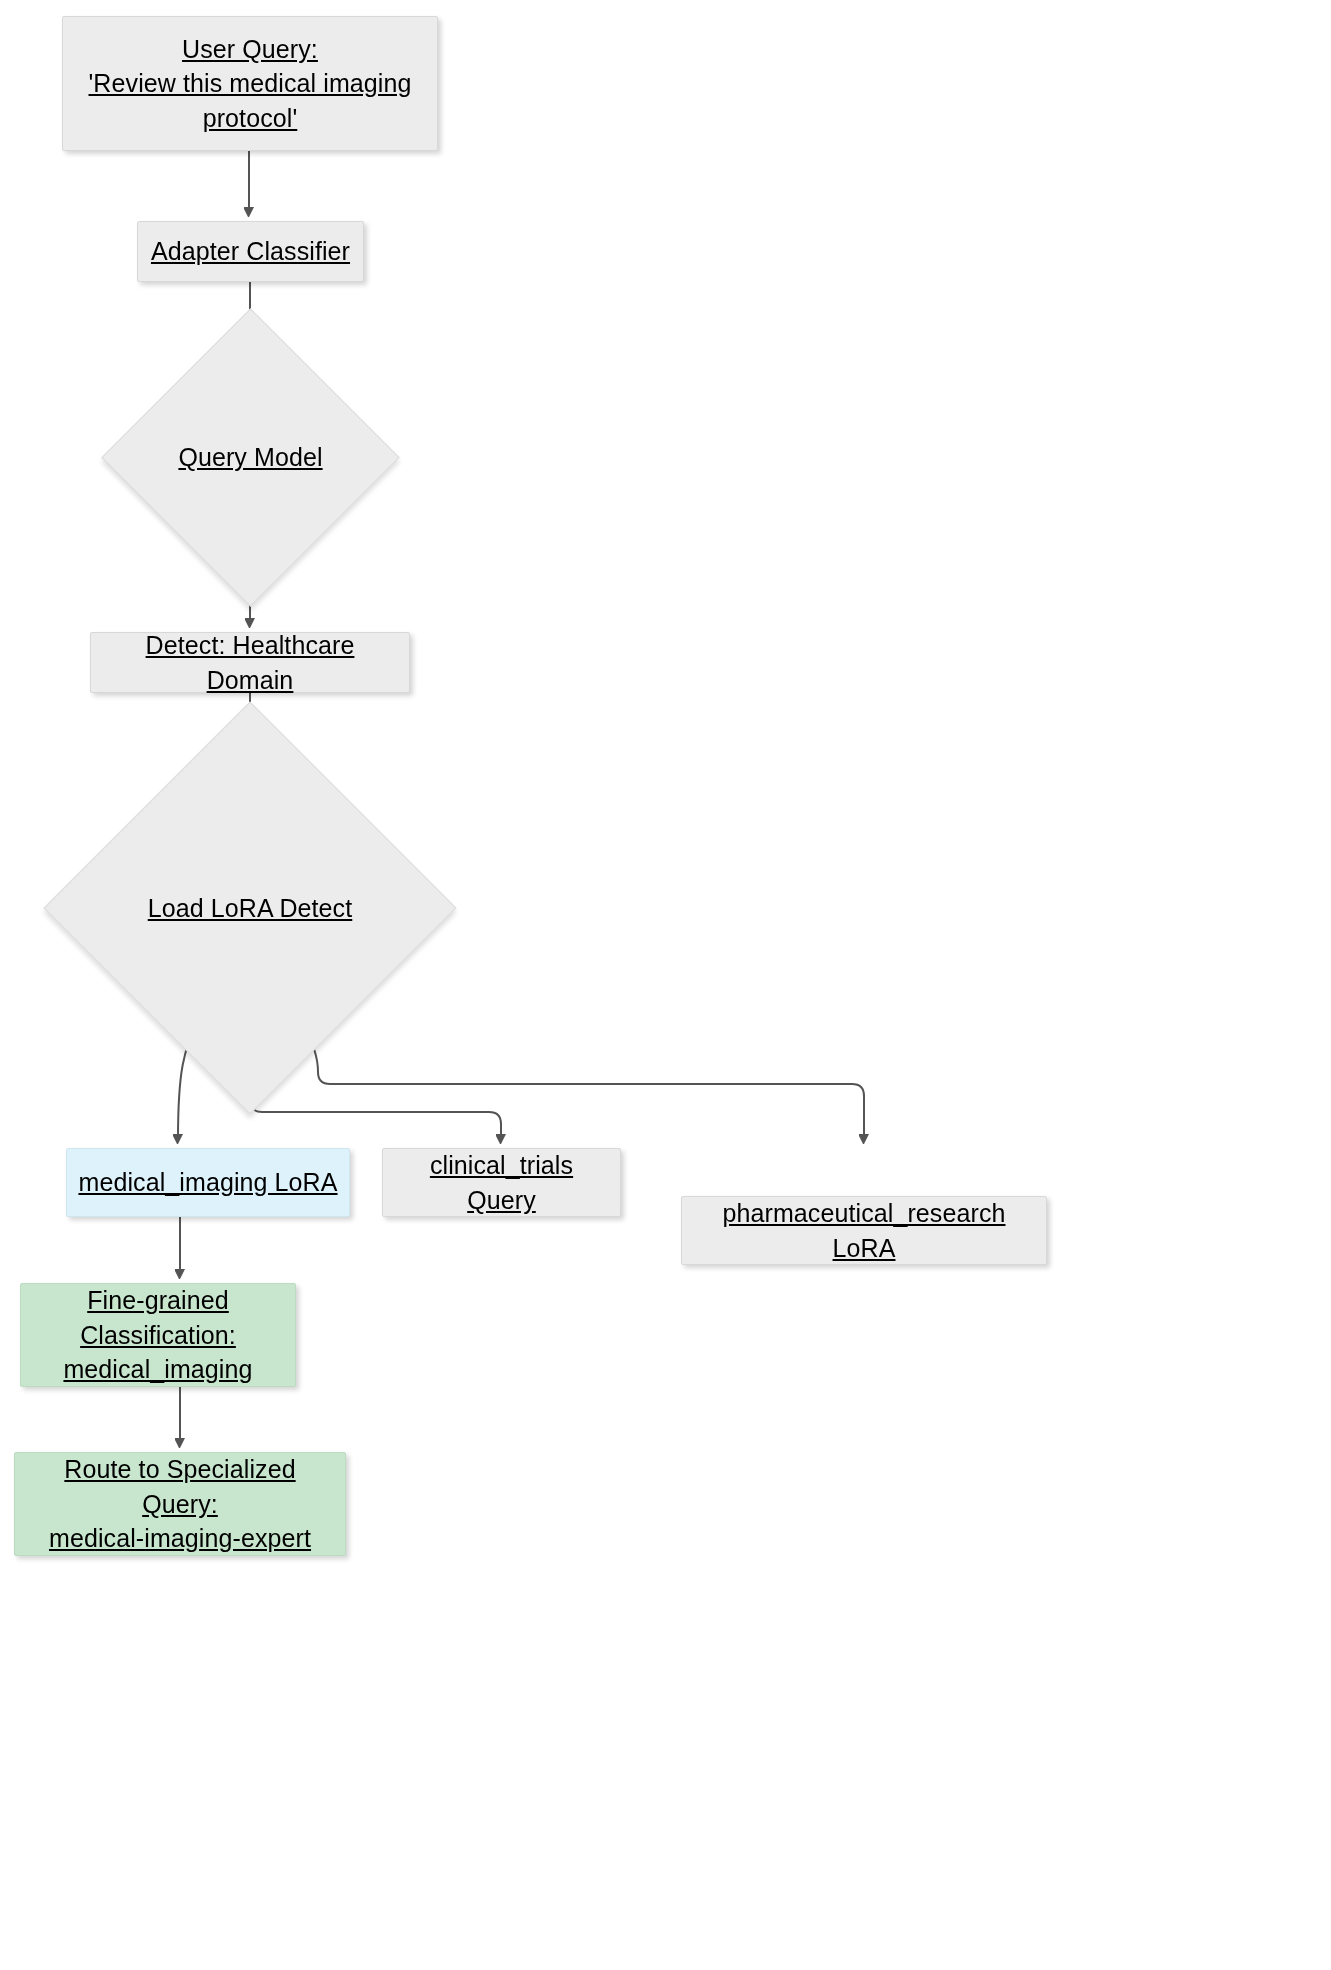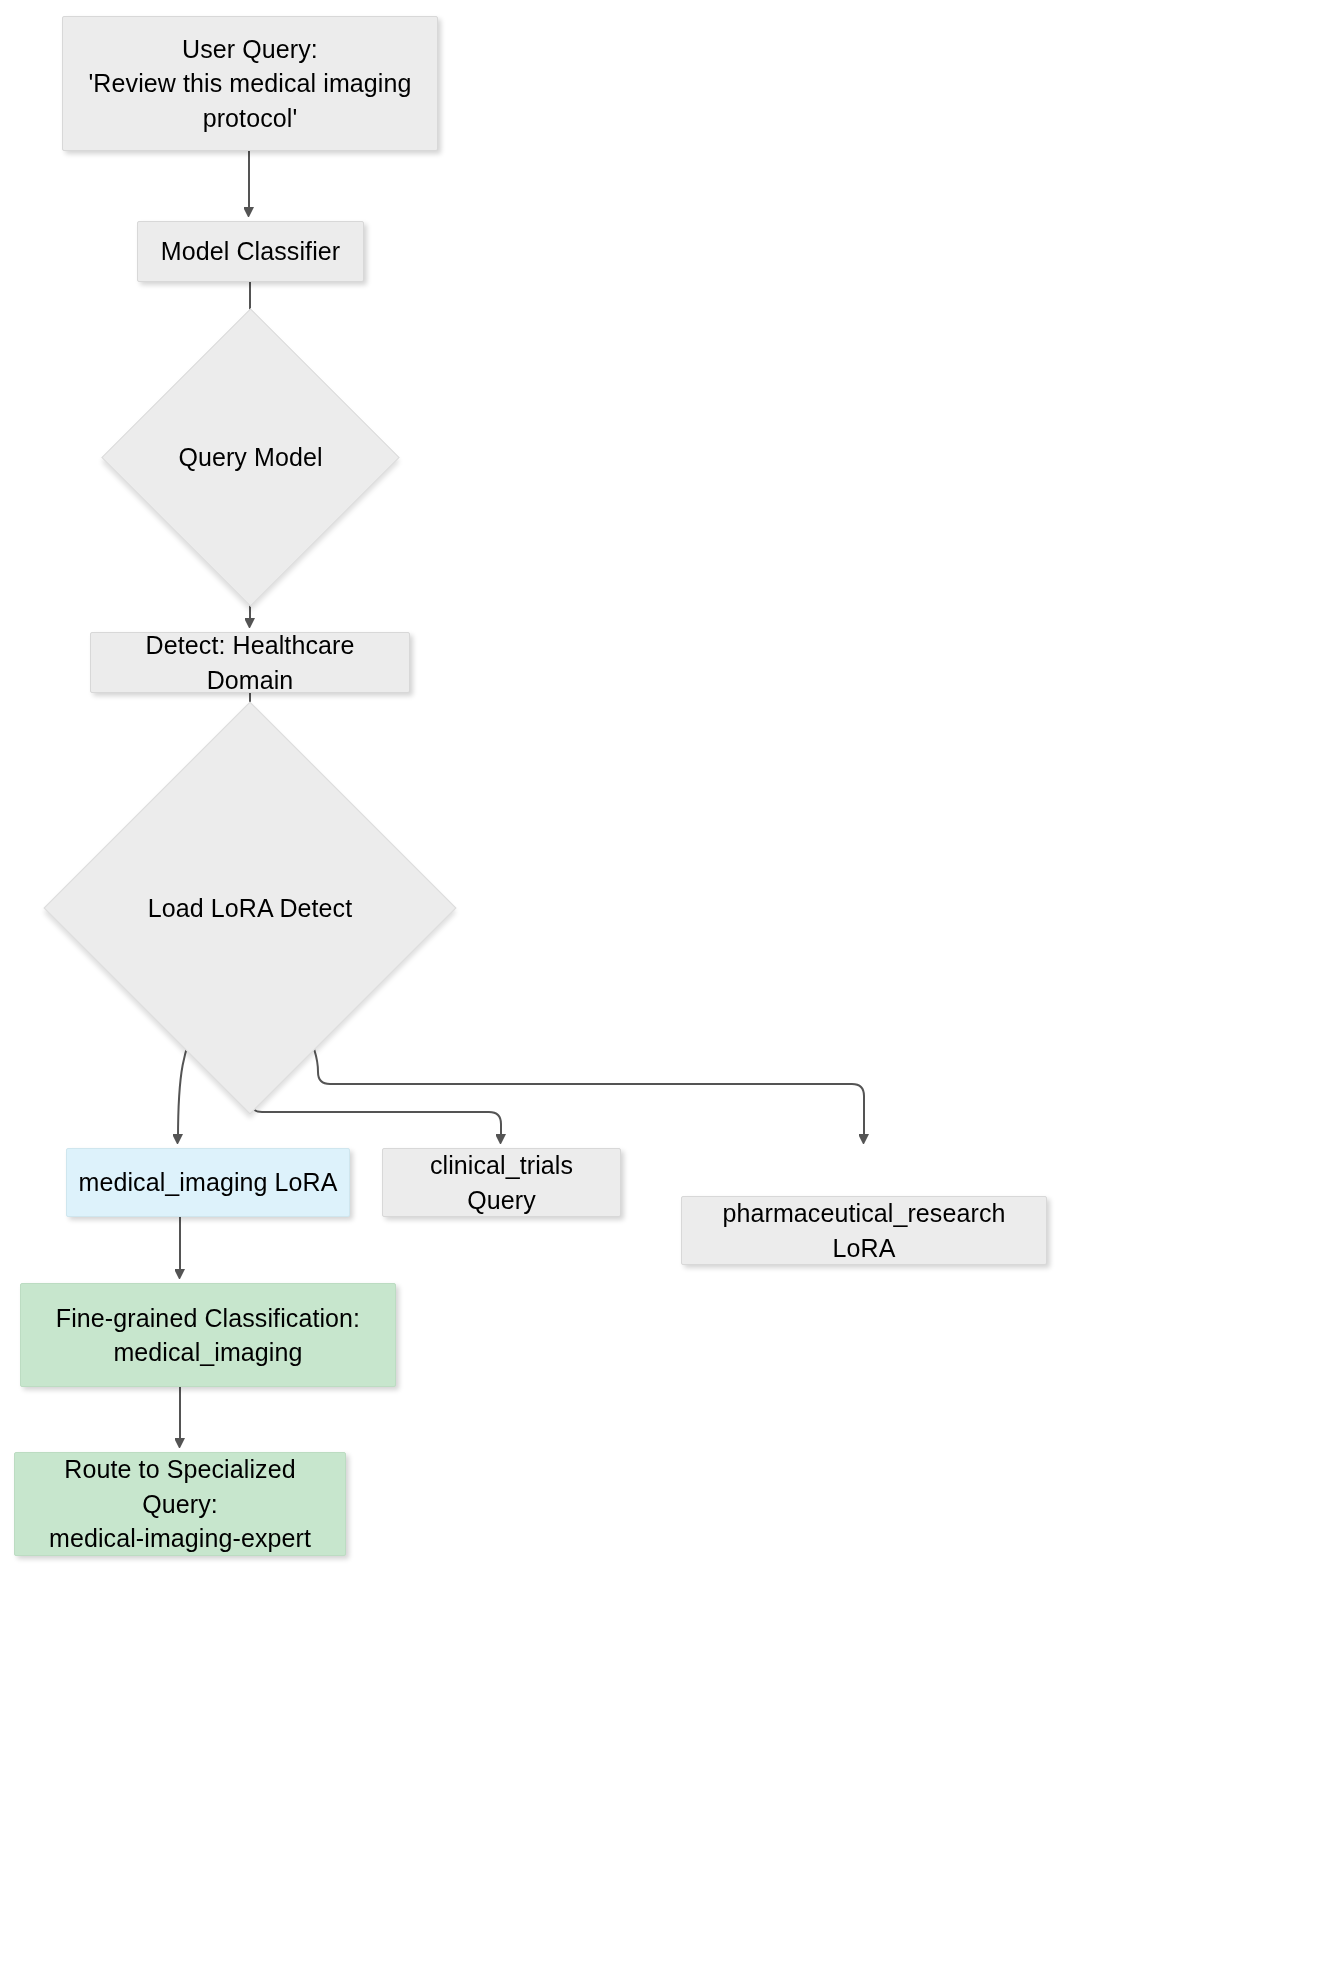--- a/index.html
+++ b/index.html
@@ -31,20 +31,21 @@
     position: absolute;
     box-sizing: border-box;
     display: flex;
     align-items: center;
     justify-content: center;
     text-align: center;
     color: #000000;
     font-size: 25px;
     line-height: 1.38;
     letter-spacing: 0.1px;
+    text-decoration: underline;
   }
   .node-rect {
     border: 1px solid #d8d8d8;
     border-radius: 2px;
     background: #ececec;
     box-shadow: 3px 3px 5px rgba(0,0,0,0.17);
   }
   .node-rect.fill-blue {
     background: #ddf2fb;
     border-color: #cfe6ee;
@@ -103,21 +104,21 @@
         <path d="M 180 1387 L 180 1443" fill="none" stroke="#545454" stroke-width="2" marker-end="url(#arrowhead)"></path>
       </g>
   </svg>
   <div id="nodes-layer">
       <div class="node node-rect" style="left: 62px; top: 16px; width: 376px; height: 135px;">
         <span class="node-label">User Query:
 'Review this medical imaging
 protocol'</span>
       </div>
       <div class="node node-rect" style="left: 137px; top: 221px; width: 227px; height: 61px;">
-        <span class="node-label">Model Classifier</span>
+        <span class="node-label">Adapter Classifier</span>
       </div>
       <div class="node node-diamond" style="left: 145px; top: 352px; width: 211px; height: 211px;">
         <div class="diamond-shape"></div>
         <span class="node-label">Query Model</span>
       </div>
       <div class="node node-rect" style="left: 90px; top: 632px; width: 320px; height: 61px;">
         <span class="node-label">Detect: Healthcare Domain</span>
       </div>
       <div class="node node-diamond" style="left: 104px; top: 762px; width: 292px; height: 292px;">
         <div class="diamond-shape"></div>
@@ -125,21 +126,21 @@
       </div>
       <div class="node node-rect fill-blue" style="left: 38px; top: 1148px; width: 284px; height: 69px;">
         <span class="node-label">medical_imaging LoRA</span>
       </div>
       <div class="node node-rect" style="left: 382px; top: 1148px; width: 239px; height: 69px;">
         <span class="node-label">clinical_trials Query</span>
       </div>
       <div class="node node-rect" style="left: 681px; top: 1148px; width: 366px; height: 69px; margin-top: 48px;">
         <span class="node-label">pharmaceutical_research LoRA</span>
       </div>
-      <div class="node node-rect fill-green" style="left: 20px; top: 1283px; width: 376px; height: 104px;">
+      <div class="node node-rect fill-green" style="left: 20px; top: 1283px; width: 276px; height: 104px;">
         <span class="node-label">Fine-grained Classification:
 medical_imaging</span>
       </div>
       <div class="node node-rect fill-green" style="left: 14px; top: 1452px; width: 332px; height: 104px;">
         <span class="node-label">Route to Specialized Query:
 medical-imaging-expert</span>
       </div>
     </div>
 </div>
 

